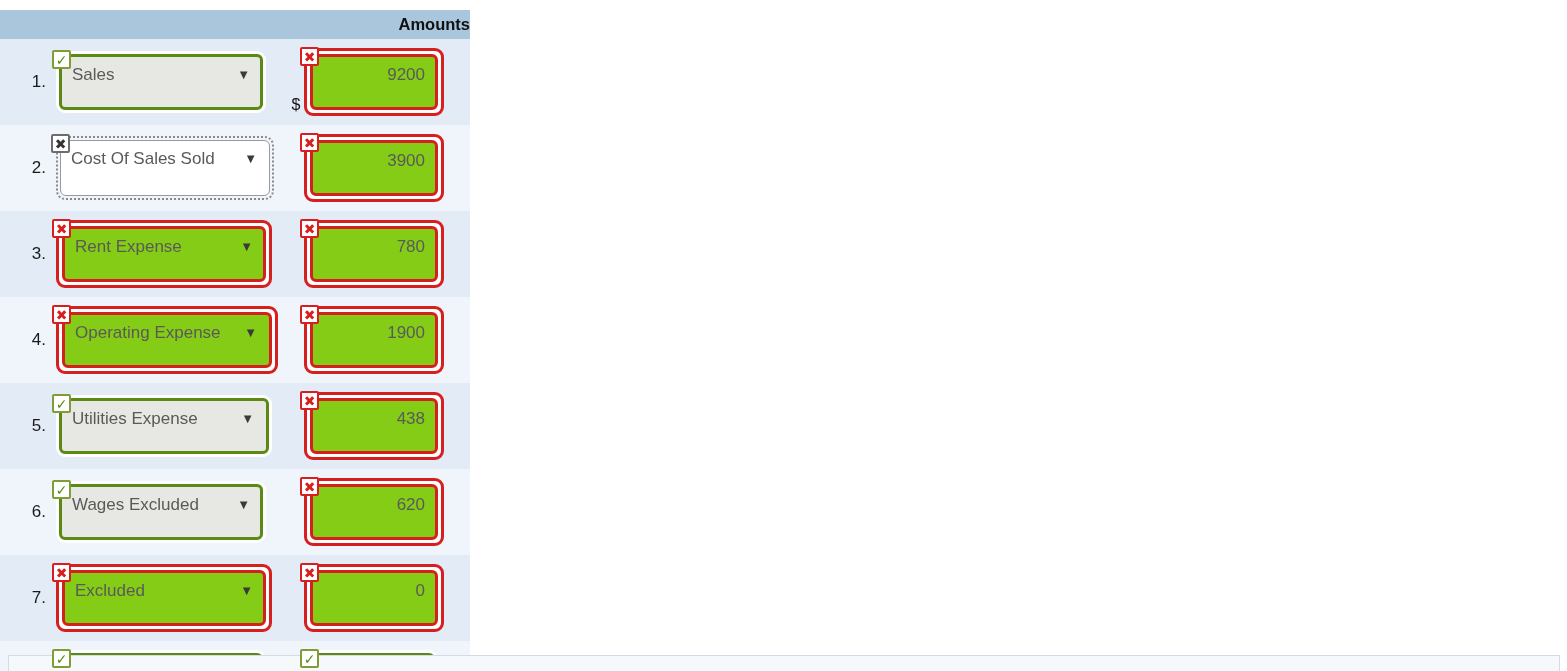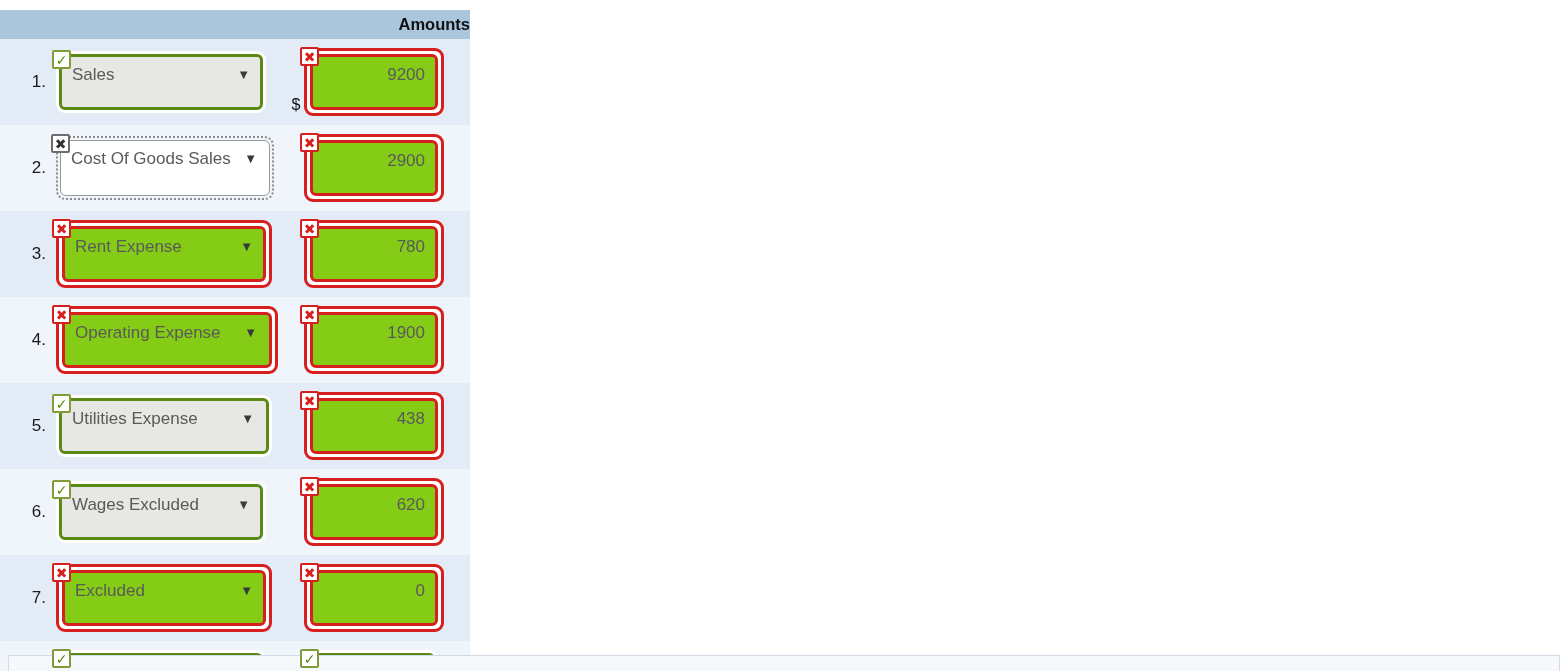--- a/index.html
+++ b/index.html
@@ -216,27 +216,27 @@
                 <span class="ring wrong">
                   <span class="ctl amt b-red">9200</span>
                   <span class="badge x">✖</span>
                 </span>
               </div>
             </td>
           </tr>
           <tr class="r-even">
             <td class="c-num">2.</td>
             <td class="c-acct">
-              <div class="cellbox"><span class="ring focus"><span class="ctl sel wide tightcaret b-gray"><span>Cost Of Goods Sales</span><span class="caret">▼</span></span><span class="badge xg">✖</span></span></div>
-            </td>
-            <td class="c-amt">
-              <div class="amtcell">
-                <span class="dollar blank">$</span>
-                <span class="ring wrong">
-                  <span class="ctl amt b-red">2900</span>
+              <div class="cellbox"><span class="ring focus"><span class="ctl sel wide tightcaret b-gray"><span>Cost Of Sales Sold</span><span class="caret">▼</span></span><span class="badge xg">✖</span></span></div>
+            </td>
+            <td class="c-amt">
+              <div class="amtcell">
+                <span class="dollar blank">$</span>
+                <span class="ring wrong">
+                  <span class="ctl amt b-red">3900</span>
                   <span class="badge x">✖</span>
                 </span>
               </div>
             </td>
           </tr>
           <tr class="r-odd">
             <td class="c-num">3.</td>
             <td class="c-acct">
               <div class="cellbox"><span class="ring wrong"><span class="ctl sel b-red"><span>Rent Expense</span><span class="caret">▼</span></span><span class="badge x">✖</span></span></div>
             </td>

